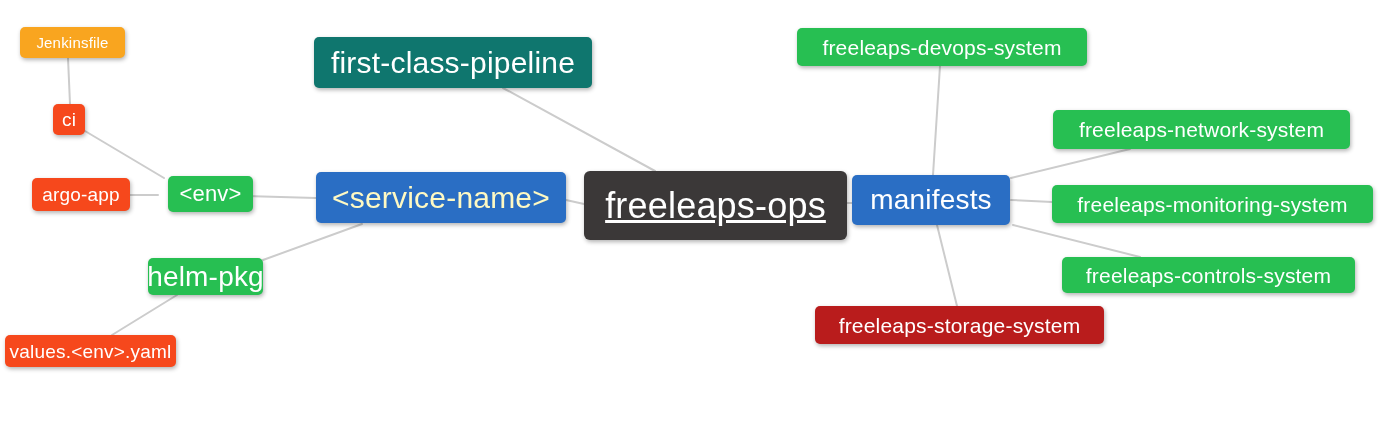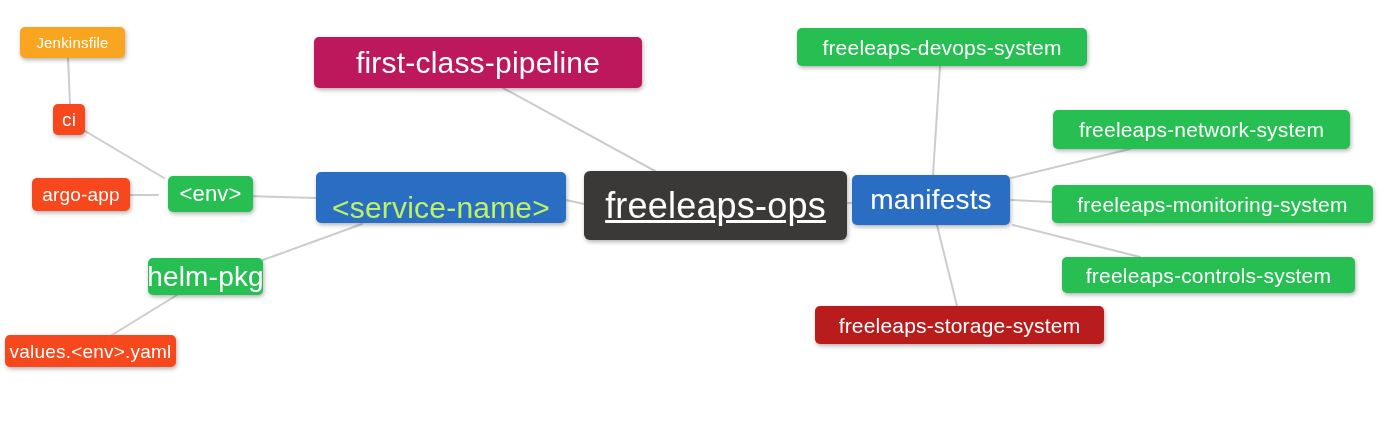--- a/index.html
+++ b/index.html
@@ -59,24 +59,24 @@
       <line x1="933" y1="175" x2="940" y2="66" stroke="#cccccc" stroke-width="2" stroke-linecap="round"></line>
       <line x1="1011" y1="178" x2="1130" y2="149" stroke="#cccccc" stroke-width="2" stroke-linecap="round"></line>
       <line x1="1011" y1="200" x2="1052" y2="202" stroke="#cccccc" stroke-width="2" stroke-linecap="round"></line>
       <line x1="1013" y1="225" x2="1140" y2="257" stroke="#cccccc" stroke-width="2" stroke-linecap="round"></line>
       <line x1="937" y1="225" x2="957" y2="306" stroke="#cccccc" stroke-width="2" stroke-linecap="round"></line>
     </svg>
   <div id="nodes">
       <div class="node root" style="left: 584px; top: 171px; width: 263px; height: 69px; background: rgb(59, 56, 56); color: rgb(255, 255, 255); font-size: 36px;">
         <span class="node-label">freeleaps-ops</span>
       </div>
-      <div class="node" style="left: 314px; top: 37px; width: 328px; height: 51px; background: #be185d; color: rgb(255, 255, 255); font-size: 30px;">
+      <div class="node" style="left: 314px; top: 37px; width: 278px; height: 51px; background: #0f766e; color: rgb(255, 255, 255); font-size: 30px;">
         <span class="node-label">first-class-pipeline</span>
       </div>
-      <div class="node" style="left: 316px; top: 172px; width: 250px; height: 51px; background: rgb(42, 110, 196); color: #bef264; font-size: 30px; align-items: flex-end;">
+      <div class="node" style="left: 316px; top: 172px; width: 250px; height: 51px; background: rgb(42, 110, 196); color: #fef9c3; font-size: 30px;">
         <span class="node-label">&lt;service-name&gt;</span>
       </div>
       <div class="node" style="left: 852px; top: 175px; width: 158px; height: 50px; background: rgb(42, 110, 196); color: rgb(255, 255, 255); font-size: 28px;">
         <span class="node-label">manifests</span>
       </div>
       <div class="node" style="left: 168px; top: 176px; width: 85px; height: 36px; background: rgb(39, 191, 82); color: rgb(255, 255, 255); font-size: 22px;">
         <span class="node-label">&lt;env&gt;</span>
       </div>
       <div class="node" style="left: 148px; top: 258px; width: 115px; height: 37px; background: rgb(39, 191, 82); color: rgb(255, 255, 255); font-size: 28px;">
         <span class="node-label">helm-pkg</span>

